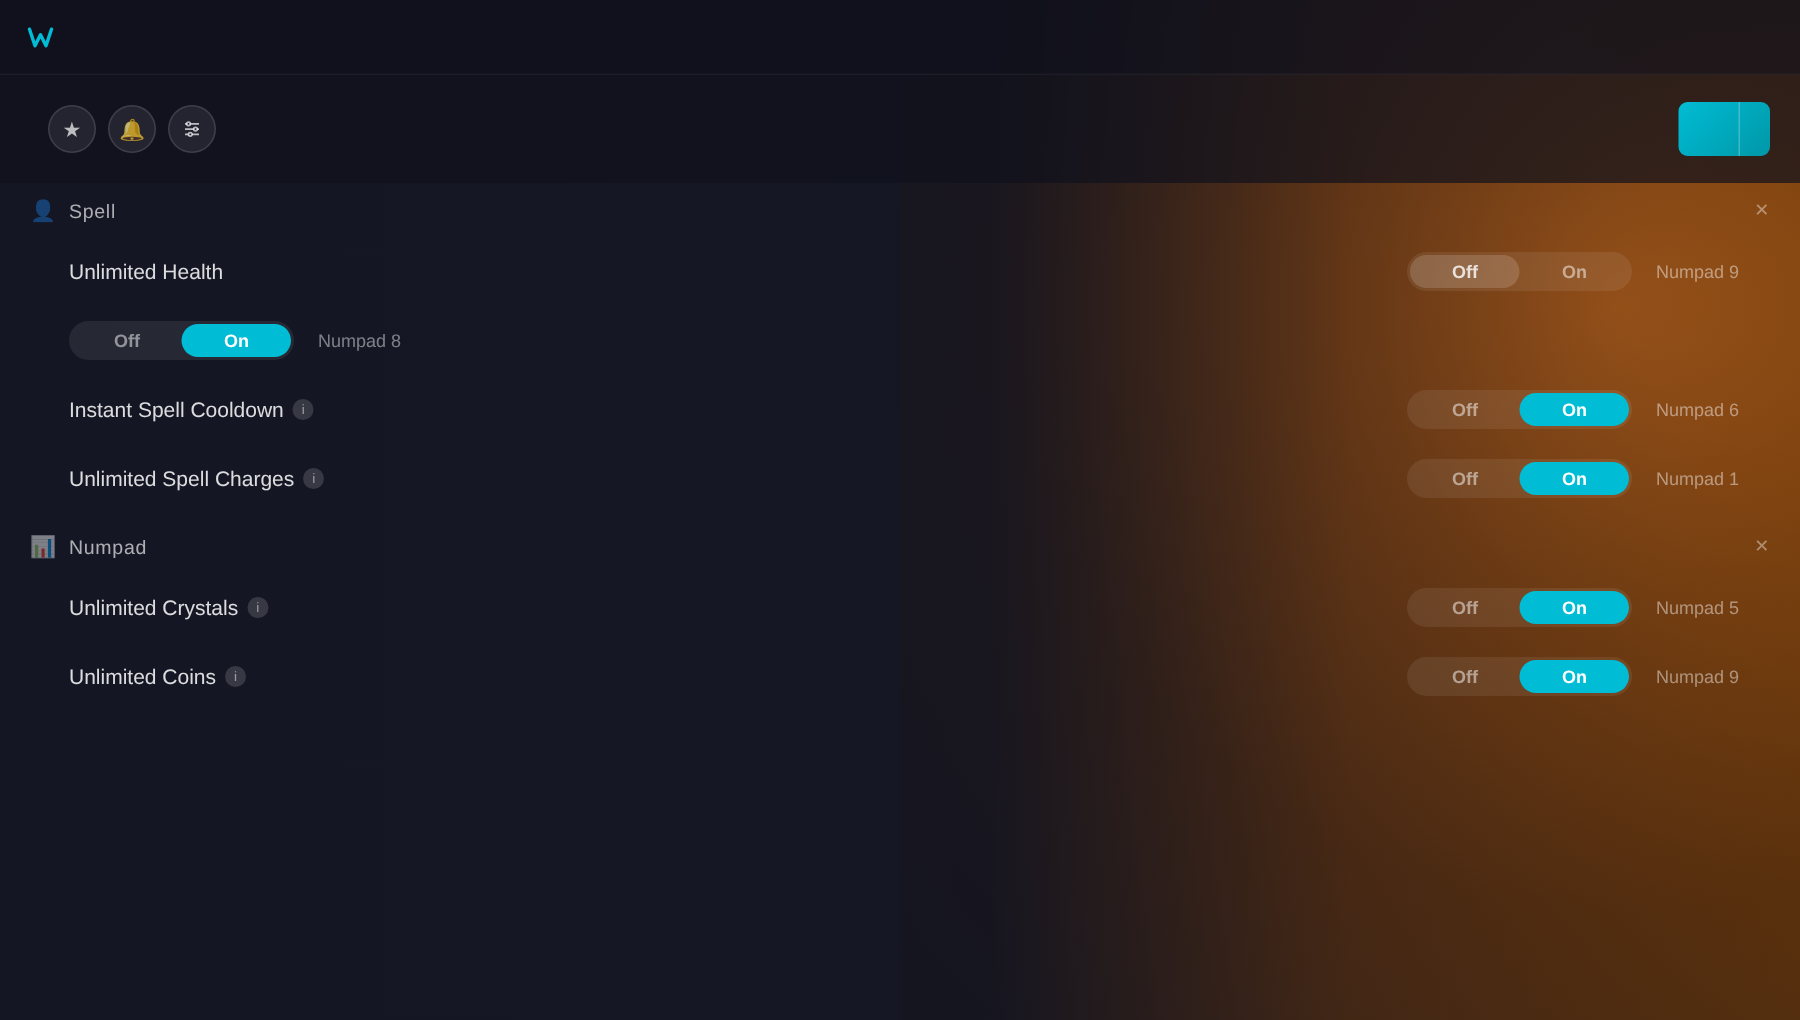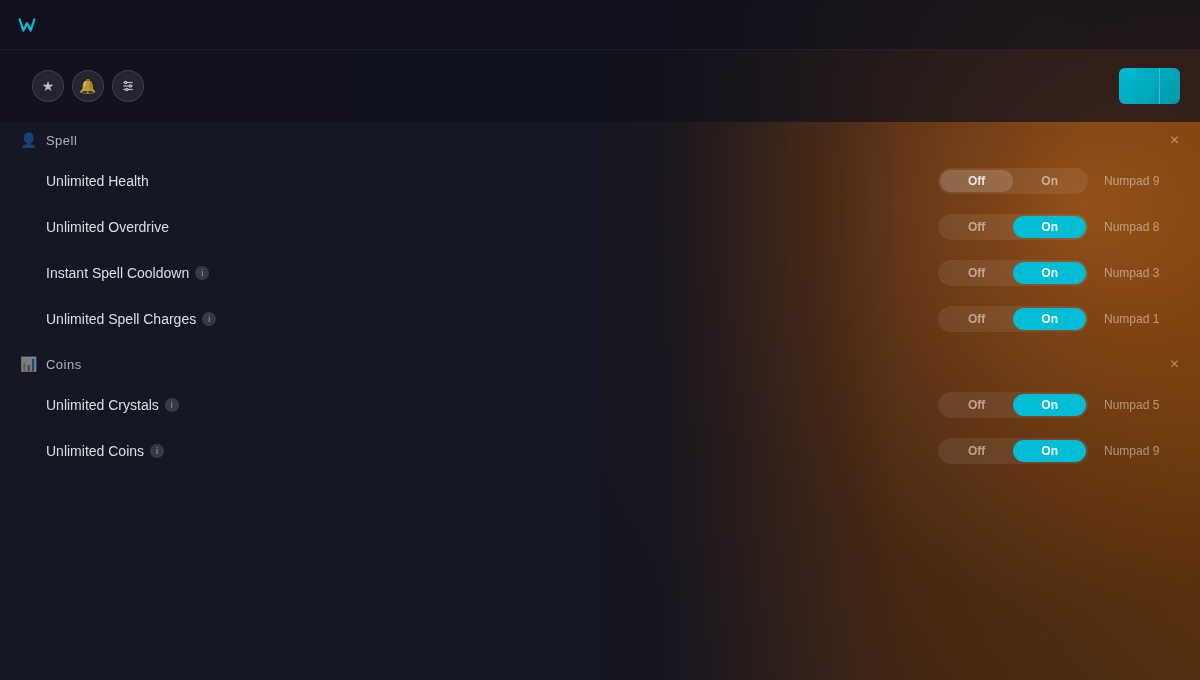--- a/index.html
+++ b/index.html
@@ -346,61 +346,58 @@
       </div>
       <div class="cheat-controls">
         <div class="toggle">
           <span class="toggle-option off-active">Off</span>
           <span class="toggle-option ">On</span>
         </div>
         <span class="keybind">Numpad 9</span>
       </div>
     </div>
       <div class="cheat-row">
-      <div class="cheat-name">
-        Unlimited Overdrive
-      </div>
       <div class="cheat-controls">
         <div class="toggle">
           <span class="toggle-option ">Off</span>
           <span class="toggle-option active">On</span>
         </div>
         <span class="keybind">Numpad 8</span>
       </div>
     </div>
       <div class="cheat-row">
       <div class="cheat-name">
         Instant Spell Cooldown<div class="info-icon">i</div>
       </div>
       <div class="cheat-controls">
         <div class="toggle">
           <span class="toggle-option ">Off</span>
           <span class="toggle-option active">On</span>
         </div>
-        <span class="keybind">Numpad 3</span>
+        <span class="keybind">Numpad 6</span>
       </div>
     </div>
       <div class="cheat-row">
       <div class="cheat-name">
         Unlimited Spell Charges<div class="info-icon">i</div>
       </div>
       <div class="cheat-controls">
         <div class="toggle">
           <span class="toggle-option ">Off</span>
           <span class="toggle-option active">On</span>
         </div>
         <span class="keybind">Numpad 1</span>
       </div>
     </div>
     </div>
     <div class="section">
       <div class="section-header">
     <div class="section-header-left">
       <span class="section-icon">📊</span>
-      <span>Coins</span>
+      <span>Numpad</span>
     </div>
     <span class="collapse-btn">✕</span>
   </div>
       <div class="cheat-row">
       <div class="cheat-name">
         Unlimited Crystals<div class="info-icon">i</div>
       </div>
       <div class="cheat-controls">
         <div class="toggle">
           <span class="toggle-option ">Off</span>

